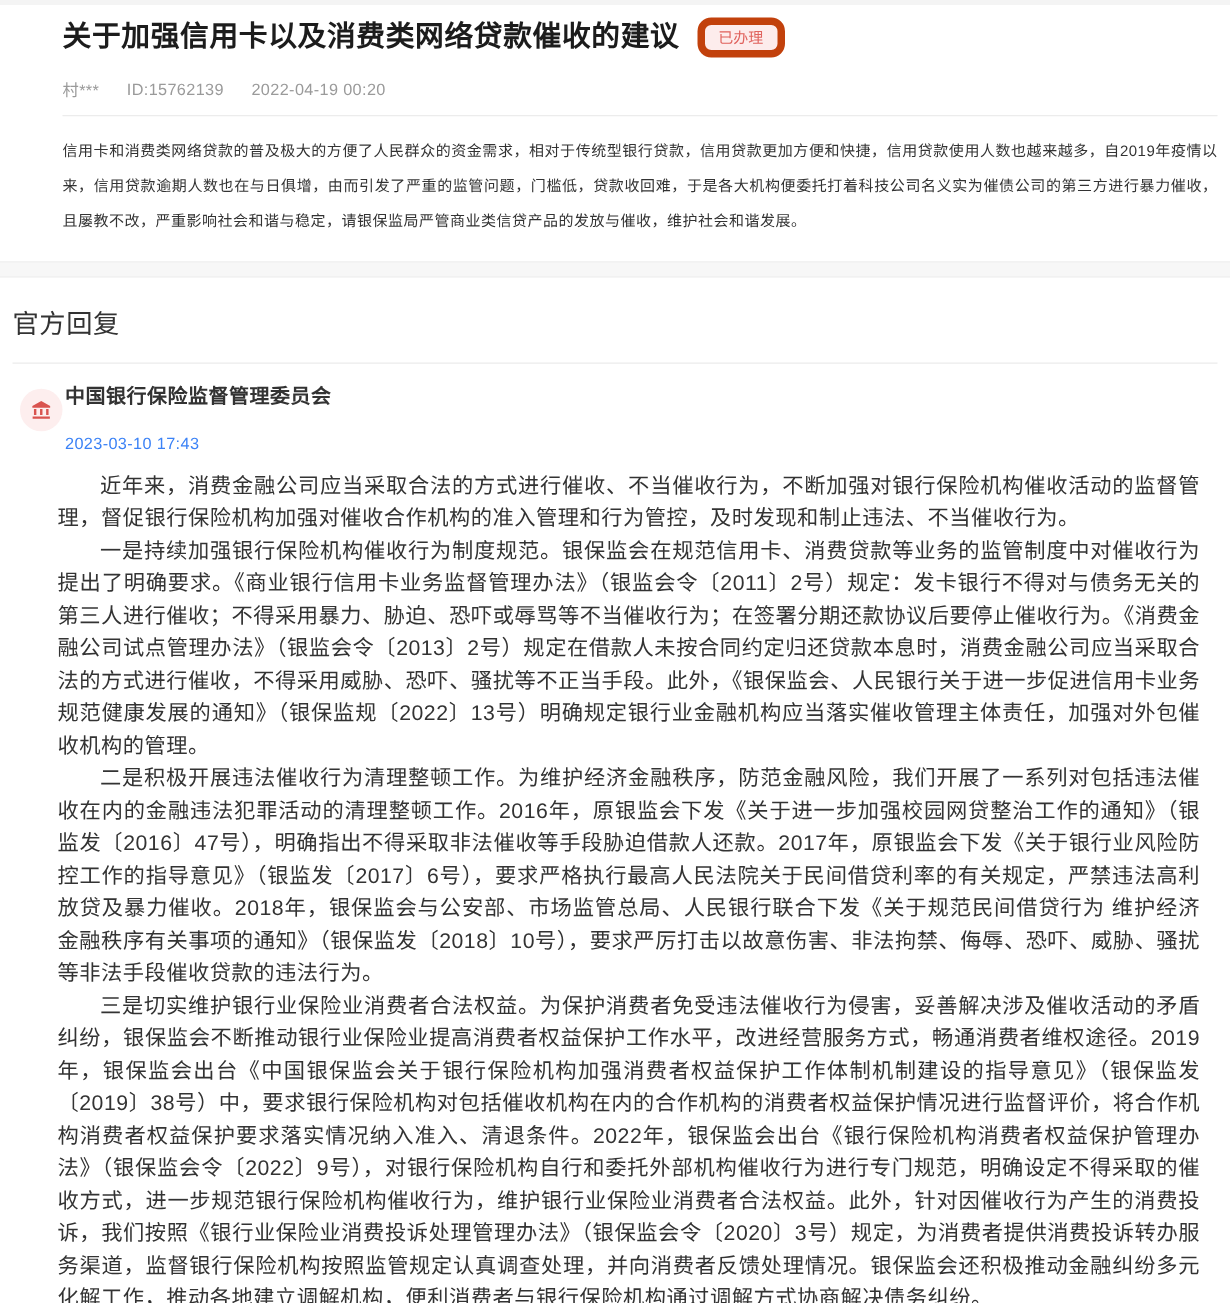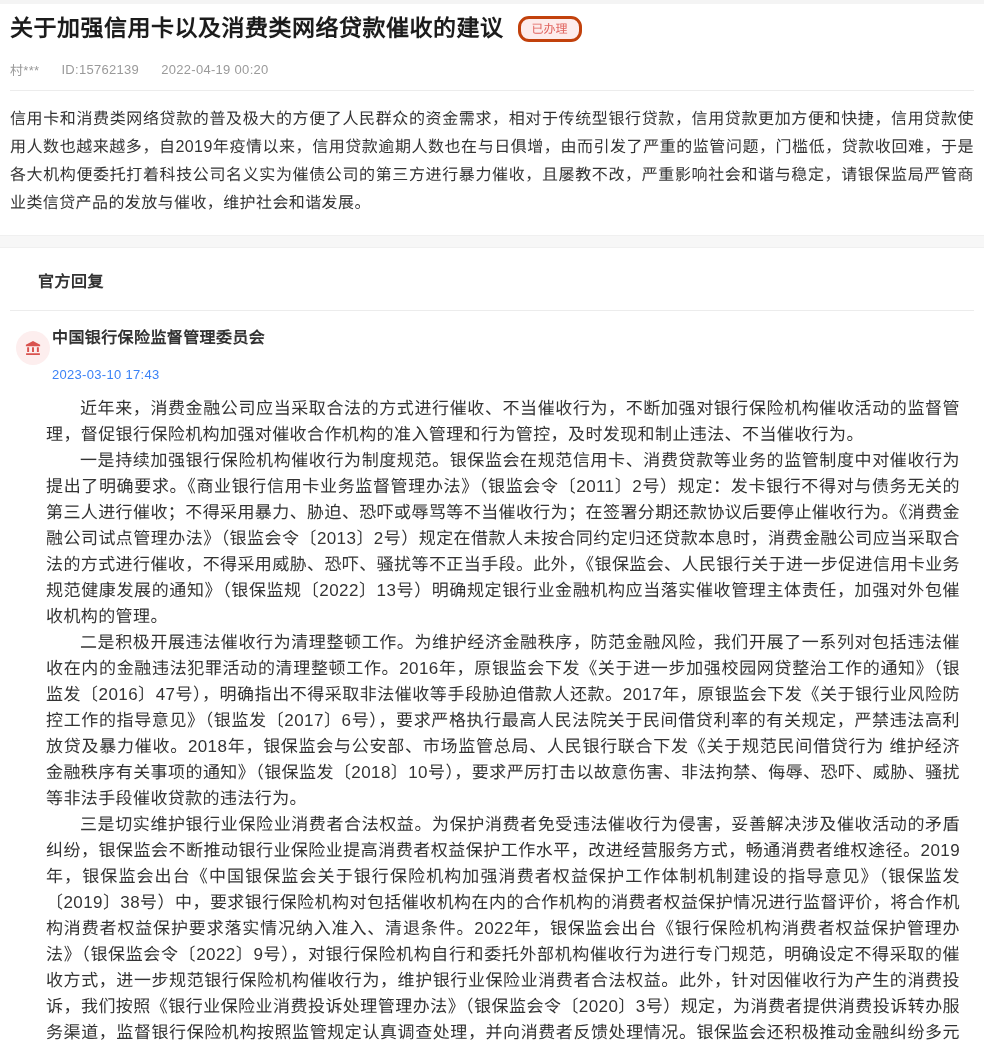--- a/index.html
+++ b/index.html
@@ -18,40 +18,41 @@
   body{
     width:984px;
     min-height:1042px;
     margin:0 auto;
     font-family:"Liberation Sans","DejaVu Sans",sans-serif;
     color:var(--text-main);
     border-top:4px solid #f4f4f4;
   }
   .question-section{
     padding:8px 10px 0 10px;
+    margin-left:40px;
   }
   .title-row{
     display:flex;
     align-items:center;
     gap:14px;
     margin-top:2px;
   }
   .page-title{
     font-size:23px;
     font-weight:700;
     color:var(--title);
     line-height:1.3;
     letter-spacing:0.5px;
   }
   .status-badge{
     display:inline-block;
     font-size:12px;
     color:var(--badge-text);
     background:var(--badge-bg);
-    border:3px solid #c2410c;
+    border:6px solid #c2410c;
     border-radius:11px;
     padding:2px 11px;
     line-height:16px;
     white-space:nowrap;
     flex:0 0 auto;
   }
   .meta-row{
     display:flex;
     align-items:center;
     gap:22px;
@@ -59,43 +60,42 @@
     font-size:13px;
     color:var(--text-muted);
     letter-spacing:0.3px;
   }
   .meta-divider{
     border:none;
     border-top:1px solid var(--divider);
     margin:11px 0 0 0;
   }
   .question-body{
-    font-size:16px;
+    font-size:12px;
     line-height:28px;
     color:var(--text-main);
     text-align:justify;
     padding:14px 0 18px 0;
     letter-spacing:0.4px;
   }
   .section-band{
     height:13px;
     background:var(--band-bg);
     border-top:1px solid #f0f0f0;
     border-bottom:1px solid #f0f0f0;
   }
   .reply-section{
     padding:0 10px;
   }
   .reply-heading{
-    font-size:16px;
-    font-weight:700;
+    font-size:21px;
+    font-weight:400;
     color:var(--text-main);
     padding:20px 0 18px 0;
     letter-spacing:0.5px;
-    margin-left:28px;
   }
   .reply-heading-divider{
     border:none;
     border-top:1px solid var(--divider);
     margin:0 0 16px 0;
   }
   .reply-header{
     display:flex;
     align-items:flex-start;
     gap:2px;

